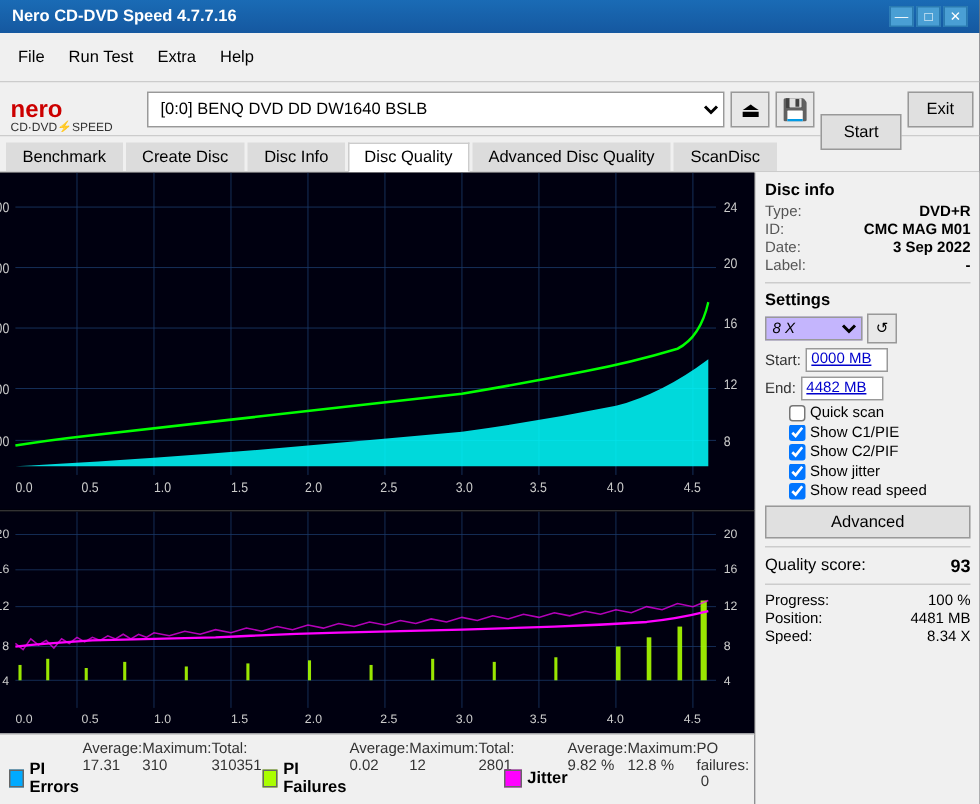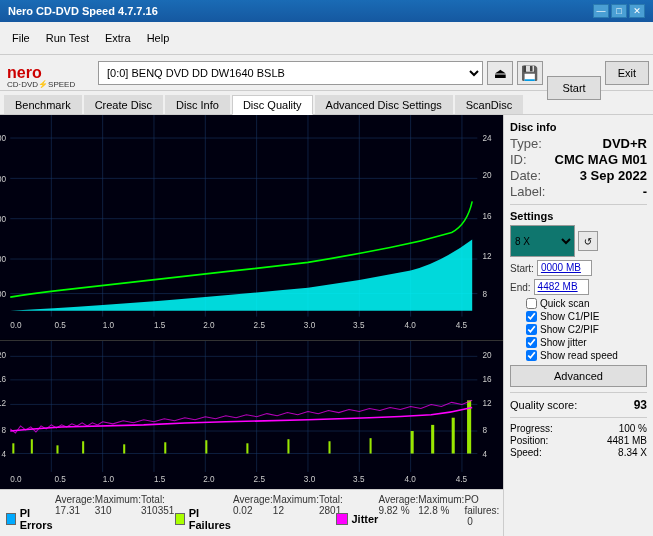--- a/index.html
+++ b/index.html
@@ -166,29 +166,29 @@
     }
     .panel-section-title {
       font-weight: bold;
       font-size: 11px;
       margin-bottom: 3px;
       color: #000;
     }
     .info-row {
       display: flex;
       justify-content: space-between;
-      font-size: 13px;
+      font-size: 10px;
       margin-bottom: 1px;
     }
     .info-label { color: #555; }
     .info-value { color: #000; font-weight: bold; }
     .divider { border-top: 1px solid #ccc; margin: 5px 0; }
 
     .speed-selector {
-      width: 65px; height: 32px; border: 1px solid #999; font-size: 10px; background: #0f766e;
+      width: 65px; height: 16px; border: 1px solid #999; font-size: 10px; background: #c4b5fd; font-style: italic;
     }
     .refresh-btn {
       width: 20px; height: 20px; border: 1px solid #999; background: #e8e8e8;
       cursor: pointer; font-size: 10px; display: inline-flex; align-items: center; justify-content: center;
     }
     .input-row { display: flex; align-items: center; gap: 3px; margin-bottom: 3px; }
     .mb-input {
       width: 55px; height: 16px; border: 1px solid #999; font-size: 10px;
       padding: 0 2px; background: white; color: #0000cc; text-decoration: underline;
     }
@@ -273,21 +273,21 @@
   <button class="toolbar-icon-btn" title="Save">💾</button>
   <button class="start-btn">Start</button>
   <button class="exit-btn">Exit</button>
 </div>
 
 <div class="tab-bar">
   <div class="tab">Benchmark</div>
   <div class="tab">Create Disc</div>
   <div class="tab">Disc Info</div>
   <div class="tab active">Disc Quality</div>
-  <div class="tab">Advanced Disc Settings</div>
+  <div class="tab">Advanced Disc Quality</div>
   <div class="tab">ScanDisc</div>
 </div>
 
 <div class="main-content">
 
   <div class="charts-area">
 
     <div class="chart-top">
       <svg class="chart-svg" viewBox="0 0 490 195" preserveAspectRatio="none">
 

